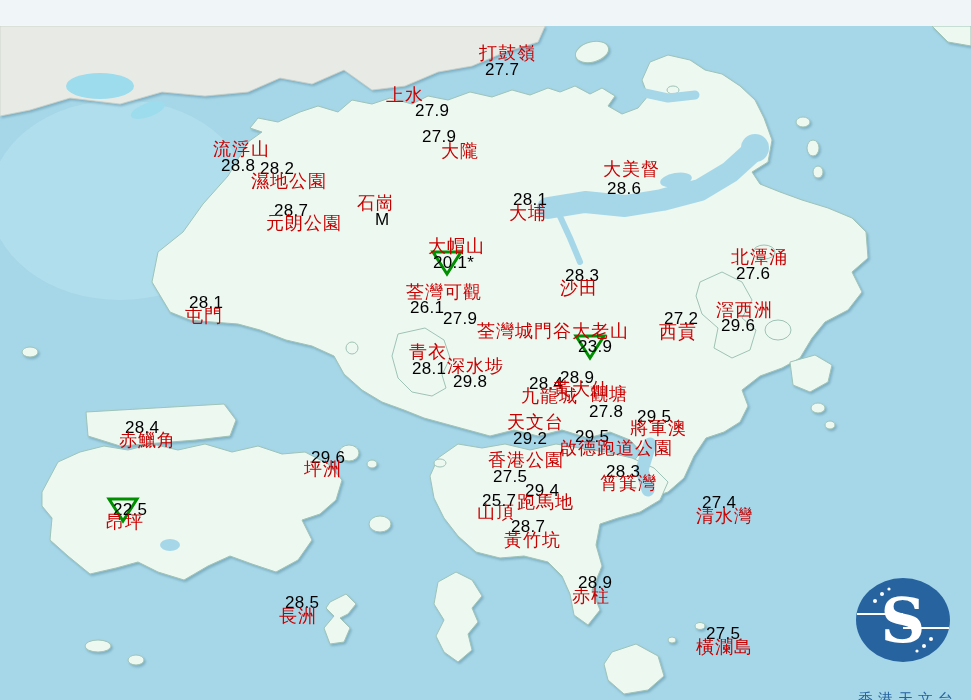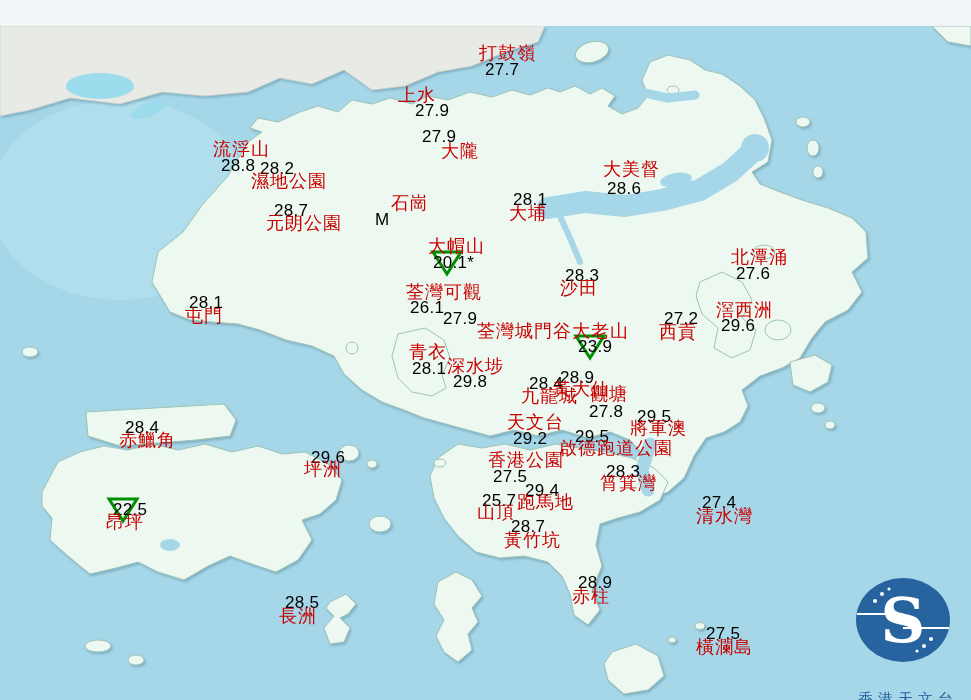--- a/index.html
+++ b/index.html
@@ -102,31 +102,31 @@
       <ellipse cx="148" cy="110" rx="18" ry="7" fill="#9ddcec" transform="rotate(-20 148 110)"></ellipse>
     </g>
 
     <rect class="strip" x="0" y="0" width="971" height="26"></rect>
   </svg>
 
 
   <div id="stations">
       <span class="nm" style="left: 479px; top: 44px;">打鼓嶺</span>
       <span class="val" style="left: 485px; top: 61px;">27.7</span>
-      <span class="nm" style="left: 398px; top: 86px;">上水</span>
+      <span class="nm" style="left: 386px; top: 86px;">上水</span>
       <span class="val" style="left: 415px; top: 102px;">27.9</span>
       <span class="val" style="left: 422px; top: 128px;">27.9</span>
       <span class="nm" style="left: 441px; top: 142px; text-align: center;">大隴</span>
       <span class="nm" style="left: 213px; top: 140px;">流浮山</span>
       <span class="val" style="left: 221px; top: 157px;">28.8</span>
       <span class="val" style="left: 260px; top: 160px;">28.2</span>
       <span class="nm" style="left: 251px; top: 172px;">濕地公園</span>
       <span class="val" style="left: 274px; top: 202px;">28.7</span>
       <span class="nm" style="left: 266px; top: 214px;">元朗公園</span>
-      <span class="nm" style="left: 391px; top: 194px;">石崗</span>
+      <span class="nm" style="left: 357px; top: 194px;">石崗</span>
       <span class="val" style="left: 375px; top: 211px;">M</span>
       <span class="val" style="left: 607px; top: 148px; margin-top: 32px;">28.6</span>
       <span class="nm" style="left: 603px; top: 160px;">大美督</span>
       <span class="val" style="left: 513px; top: 191px;">28.1</span>
       <span class="nm" style="left: 509px; top: 204px;">大埔</span>
       <svg width="34" height="28" class="min-marker" style="left: 430px; top: 249px;">
         <polygon points="3,3 31,3 17,25"></polygon>
       </svg>
       <span class="nm" style="left: 428px; top: 237px;">大帽山</span>
       <span class="val" style="left: 433px; top: 254px;">20.1*</span>

